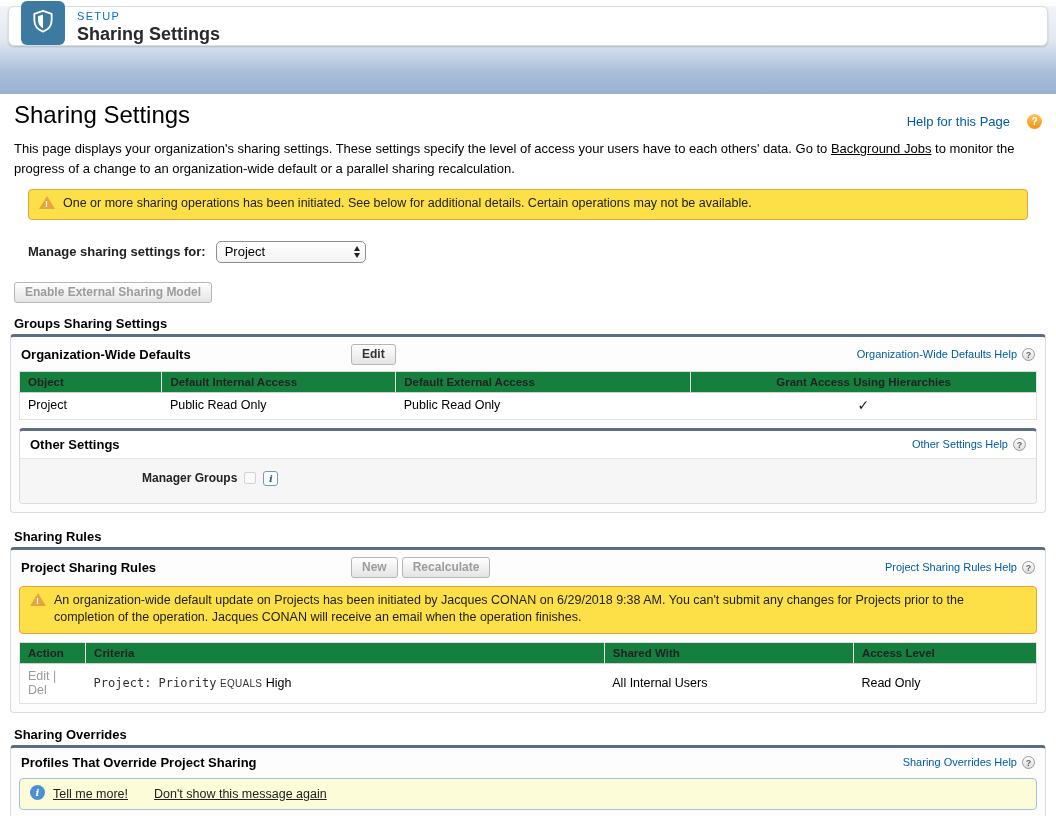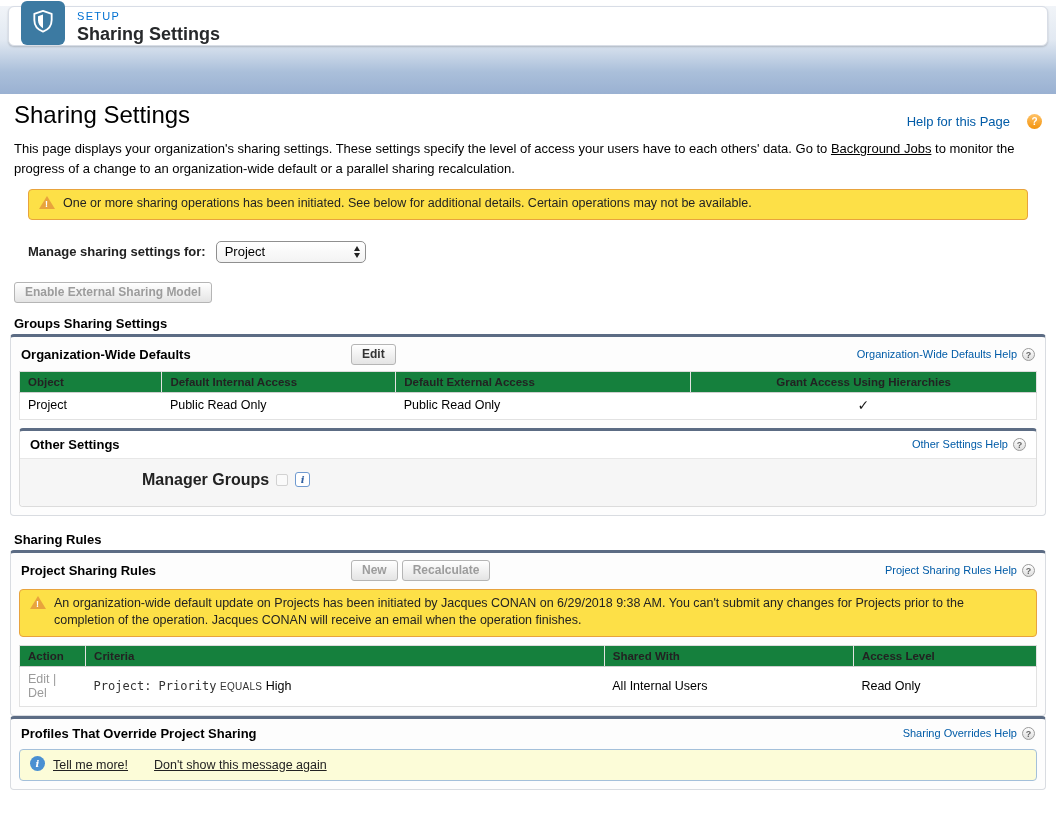--- a/index.html
+++ b/index.html
@@ -67,21 +67,21 @@
   table.sf th:last-child { border-right:none; }
   table.sf td { font-size:12.5px; padding:5px 8px 6px; border-top:1px solid #ececec; }
   .c { text-align:center !important; }
 
   .cbx-on { font-size:14px; color:#1a1a1a; line-height:1; }
 
   .subsec { margin:7px 8px 8px; border:1px solid #dcdcdc; border-top:3px solid #5c6c84; border-radius:4px; background:#fff; }
   .subsec-head { display:flex; align-items:center; padding:6px 10px; }
   .subsec-body { background:#f6f6f6; border-top:1px solid #e7e7e7; border-radius:0 0 4px 4px;
     padding:12px 10px 17px 122px; display:flex; align-items:center; gap:7px; }
-  .mg-lbl { font-size:16px; font-weight:bold; color:#222; }
+  .mg-lbl { font-size:12px; font-weight:bold; color:#222; }
   .mg-cbx { width:12px; height:12px; border:1px solid #d2d2d2; background:#fafafa; border-radius:2px; }
   .i-sq { width:15px; height:15px; border:1px solid #6f9ad0; border-radius:3px; background:#fff; color:#2f5fa0;
     font-family:"DejaVu Serif",serif; font-style:italic; font-weight:bold; font-size:10px; text-align:center; line-height:14px; cursor:pointer; }
 
   .alert-sec { margin:2px 8px 8px; }
   .mono { font-family:"DejaVu Sans Mono","Liberation Mono",monospace; font-size:12px; color:#333; }
   .op { font-size:10px; color:#333; letter-spacing:.3px; }
   .gray-act { color:#9b9b9b; font-size:12px; }
   .gray-act span { cursor:pointer; }
 
@@ -229,20 +229,21 @@
         <tr>
           <td class="gray-act"><span>Edit</span> <span>|</span> <span>Del</span></td>
           <td><span class="mono">Project: Priority</span> <span class="op">EQUALS</span> <span>High</span></td>
           <td>All Internal Users</td>
           <td>Read Only</td>
         </tr>
       </tbody>
     </table>
   </div>
 
+  <div class="mini-heading" style="margin-top:14px">Sharing Overrides</div>
 
   <div class="sec">
     <div class="sec-head">
       <span class="sec-title wide">Profiles That Override Project Sharing</span>
       <span class="sec-help">
         <a class="blue-link">Sharing Overrides Help</a>
         <span class="q-ico">?</span>
       </span>
     </div>
 

